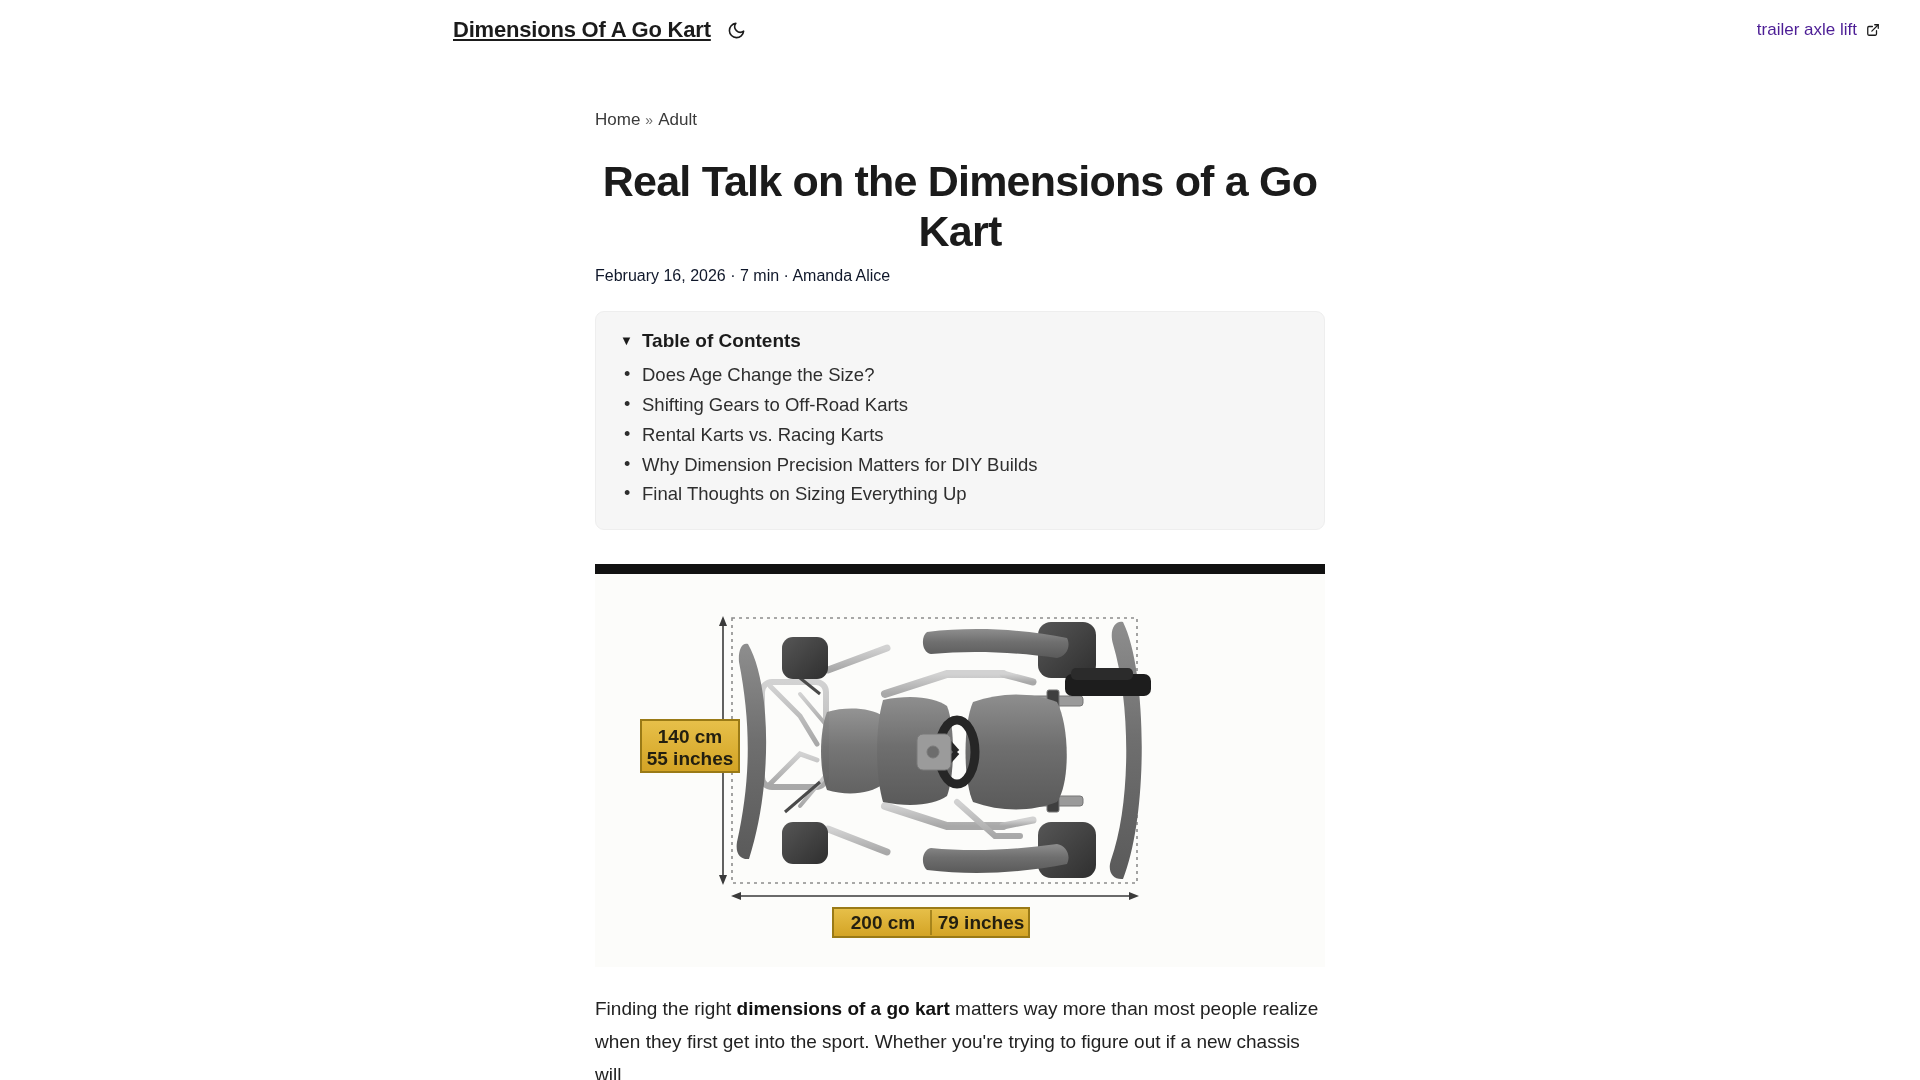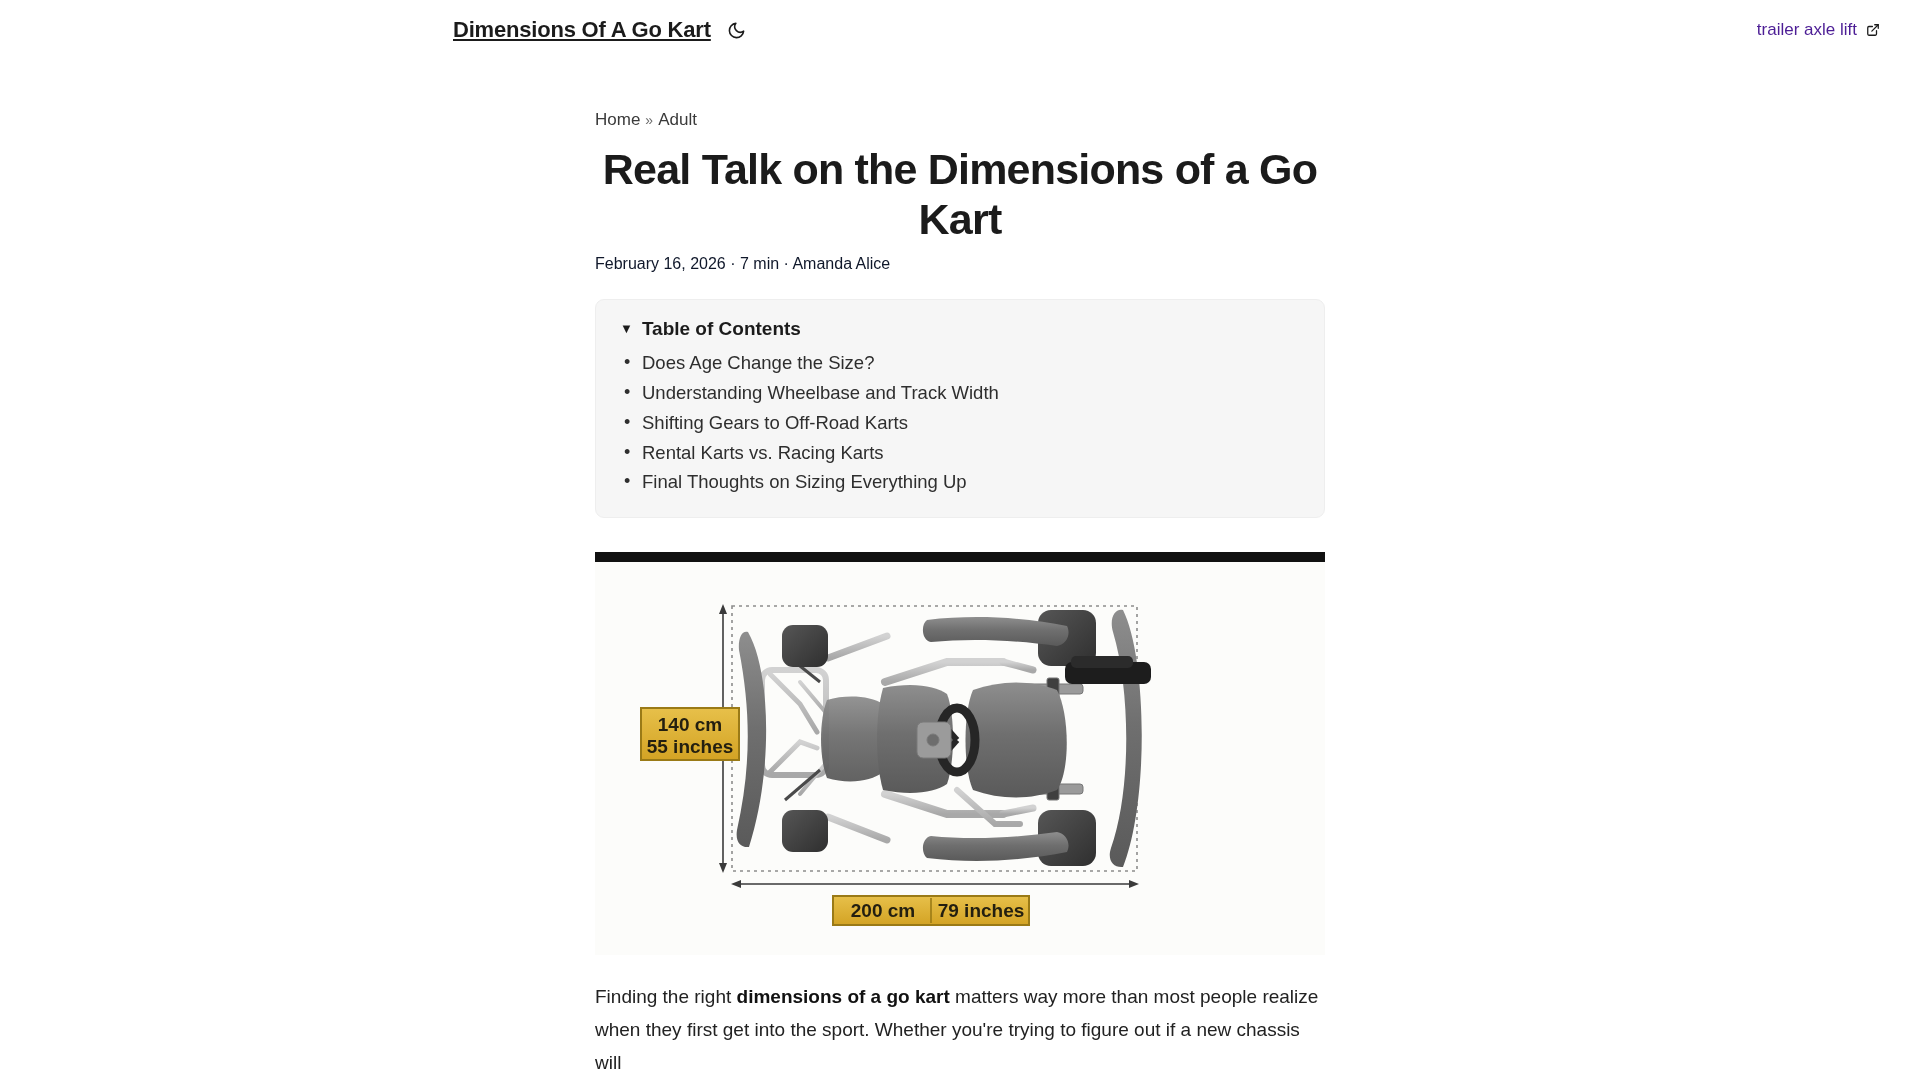--- a/index.html
+++ b/index.html
@@ -57,21 +57,21 @@
 
   
   .article {
     width: 730px;
     margin: 0 auto;
     padding-top: 50px;
   }
   .breadcrumb {
     font-size: 17px;
     color: #3a3a3a;
-    margin-bottom: 14px;
+    margin-bottom: 26px;
     display: flex;
     gap: 5px;
     align-items: center;
   }
   .breadcrumb a {
     color: #3a3a3a;
     text-decoration: none;
   }
   .breadcrumb .sep { color: #6b6b6b; font-size: 14px; }
 
@@ -195,23 +195,23 @@
 
   <div class="post-meta">February 16, 2026 · 7 min · Amanda Alice</div>
 
   <section class="toc">
     <div class="toc-summary">
       <span class="toc-caret">▼</span>
       <span>Table of Contents</span>
     </div>
     <ul class="toc-list">
       <li><a href="#">Does Age Change the Size?</a></li>
-      <li><a href="#">Understanding Wheelbase and Track Width</a></li>
       <li><a href="#">Shifting Gears to Off-Road Karts</a></li>
       <li><a href="#">Rental Karts vs. Racing Karts</a></li>
+      <li><a href="#">Why Dimension Precision Matters for DIY Builds</a></li>
       <li><a href="#">Final Thoughts on Sizing Everything Up</a></li>
     </ul>
   </section>
 
   <figure class="figure">
     <div class="figure-topbar"></div>
     <svg class="kart-canvas" viewBox="0 0 730 393">
       <defs>
         <linearGradient id="bodyGrad" x1="0" y1="0" x2="0" y2="1">
           <stop offset="0" stop-color="#8e8e8e"></stop>

